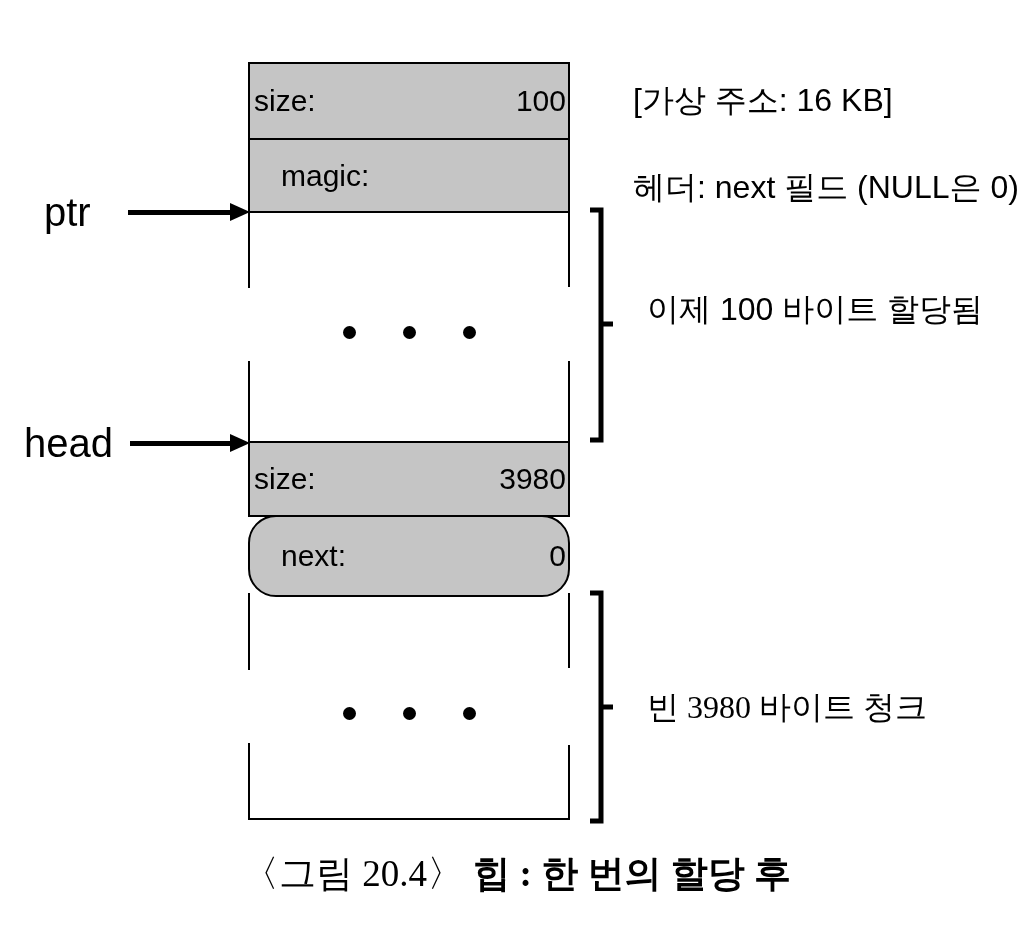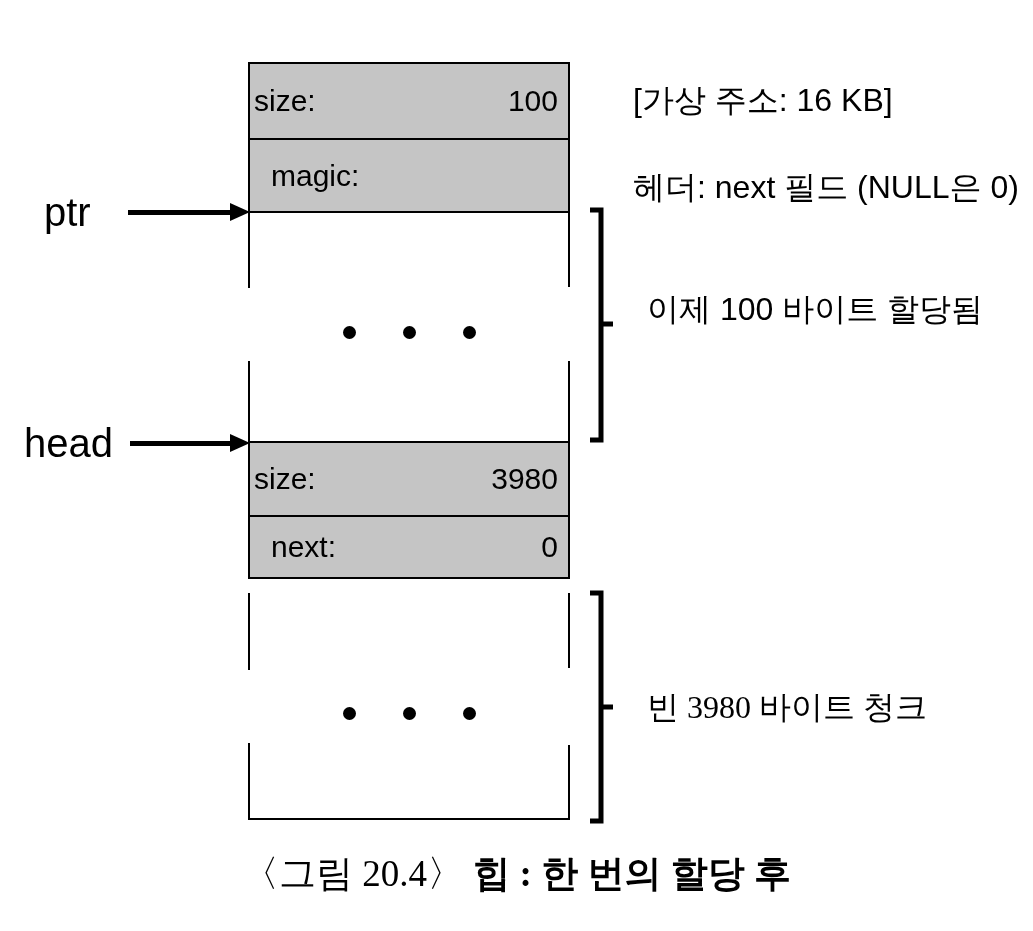--- a/index.html
+++ b/index.html
@@ -14,22 +14,22 @@
   
   .block {
     position:absolute; left:248px; width:322px;
     background:#c5c5c5;
     border:2px solid #000;
     box-sizing:border-box;
     display:flex; align-items:center; justify-content:space-between;
     font-size:30px;
   }
   .block .f-label { padding-left:4px; }
-  .block.indent .f-label { padding-left:21px; }
-  .block .f-value { padding-right:10px; }
+  .block.indent .f-label { padding-left:31px; }
+  .block .f-value { padding-right:2px; }
   
   .vseg { position:absolute; width:2px; background:#000; }
   .hseg { position:absolute; height:2px; background:#000; }
   
   .dots {
     position:absolute; left:248px; width:322px; height:14px;
     display:flex; justify-content:center; align-items:center; gap:47px;
   }
   .dot { width:13px; height:13px; border-radius:50%; background:#000; }
   
@@ -62,21 +62,21 @@
     <span class="f-label">size:</span>
     <span class="f-value">100</span>
   </div>
   <div class="block indent" style="top:138px; height:75px;">
     <span class="f-label">magic:</span>
   </div>
   <div class="block" style="top:441px; height:76px;">
     <span class="f-label">size:</span>
     <span class="f-value">3980</span>
   </div>
-  <div class="block indent" style="top:515px; height:64px;">
+  <div class="block indent" style="top:515px; height:82px;border-radius:28px;">
     <span class="f-label">next:</span>
     <span class="f-value">0</span>
   </div>
 
   <div class="vseg" style="left:248px; top:213px; height:75px;"></div>
   <div class="vseg" style="left:248px; top:361px; height:80px;"></div>
   <div class="vseg" style="left:568px; top:213px; height:74px;"></div>
   <div class="vseg" style="left:568px; top:361px; height:80px;"></div>
 
   <div class="vseg" style="left:248px; top:593px; height:77px;"></div>

